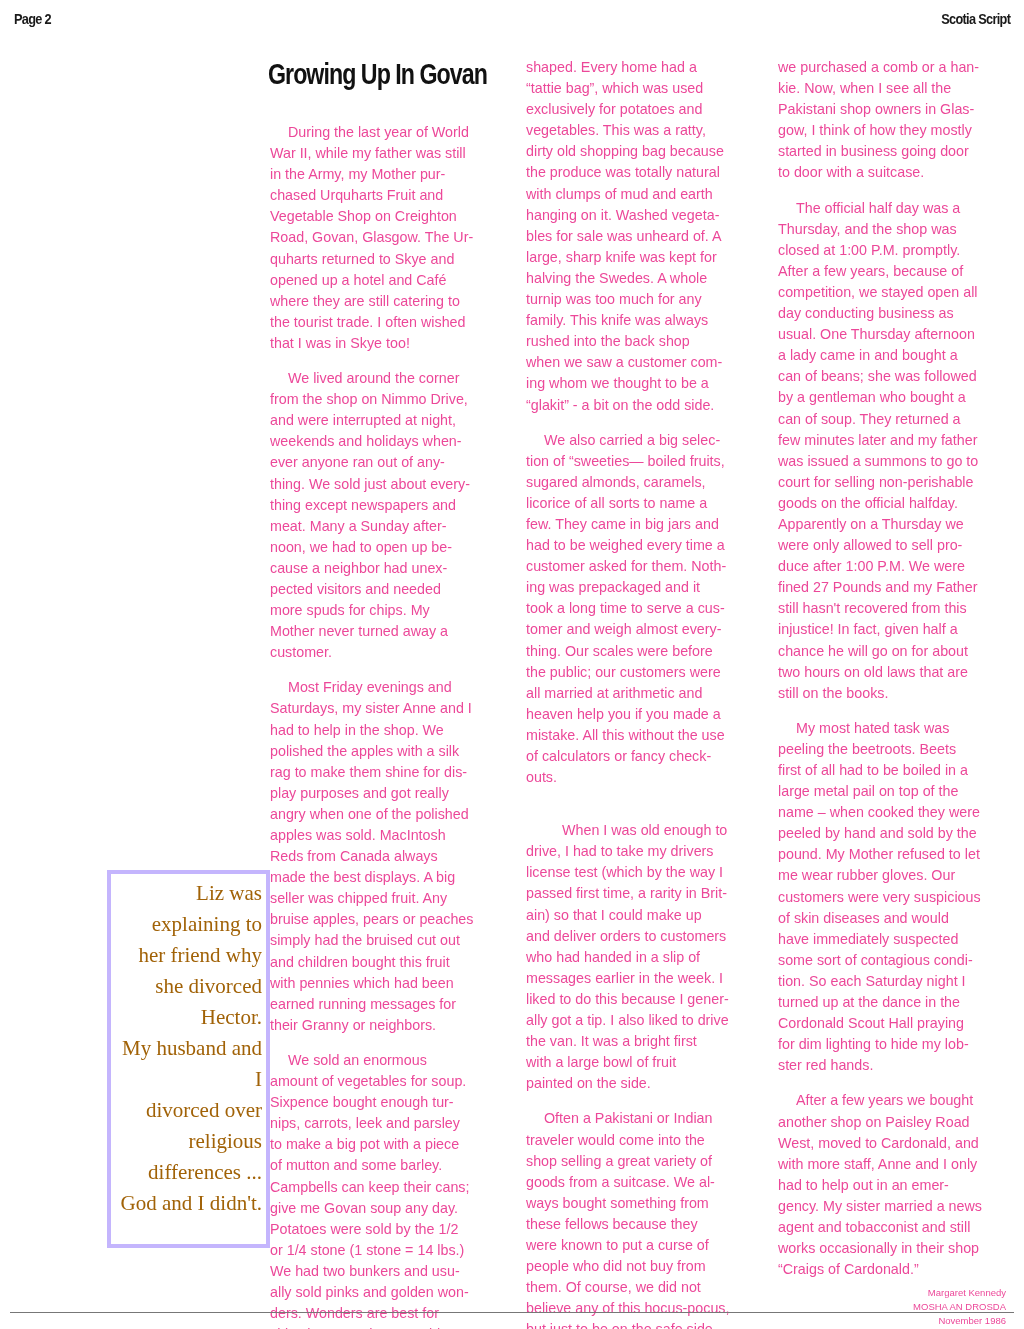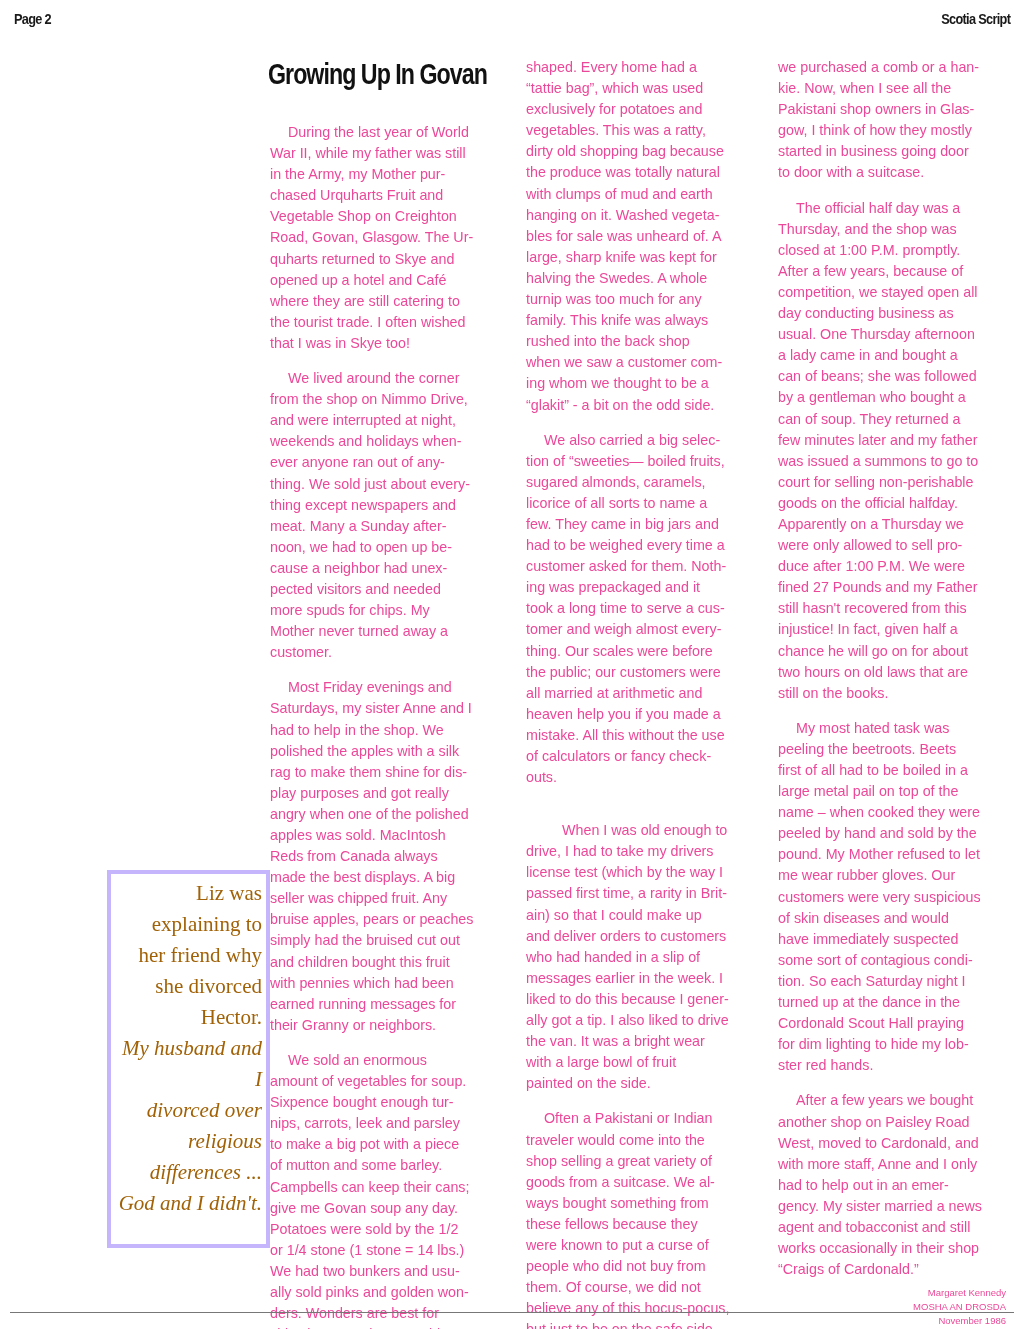--- a/index.html
+++ b/index.html
@@ -33,21 +33,21 @@
     text-align: right; font-size: 9.5px; line-height: 14px;
     margin-top: 6px; padding-right: 12px;
   }
   .sidebar-box {
     position: absolute; left: 63px; top: 870px; width: 163px; height: 378px;
     border: 4px solid #c4b5fd;
     font-family: "Liberation Serif", serif;
     font-size: 21px; line-height: 31px; text-align: right;
     padding: 4px 4px 0 4px; box-sizing: border-box; color: #a16207; margin-left: 44px;
   }
-  .sidebar-box .it { font-style: italic; }
+  .sidebar-box .it { }
   .rule {
     position: absolute; left: 10px; right: 10px; top: 1312px;
     height: 1px; background: #777;
   }
 </style>
 </head>
 <body>
 
 <div class="page-num">Page 2</div>
 <div class="pub-name">Scotia Script</div>
@@ -163,21 +163,21 @@
       <span class="line indent-big">When I was old enough to</span>
       <span class="line">drive, I had to take my drivers</span>
       <span class="line">license test (which by the way I</span>
       <span class="line">passed first time, a rarity in Brit-</span>
       <span class="line">ain) so that I could make up</span>
       <span class="line">and deliver orders to customers</span>
       <span class="line">who had handed in a slip of</span>
       <span class="line">messages earlier in the week. I</span>
       <span class="line">liked to do this because I gener-</span>
       <span class="line">ally got a tip. I also liked to drive</span>
-      <span class="line">the van. It was a bright wear</span>
+      <span class="line">the van. It was a bright first</span>
       <span class="line">with a large bowl of fruit</span>
       <span class="line">painted on the side.</span>
     </p>
     <p class="para">
       <span class="line indent">Often a Pakistani or Indian</span>
       <span class="line">traveler would come into the</span>
       <span class="line">shop selling a great variety of</span>
       <span class="line">goods from a suitcase. We al-</span>
       <span class="line">ways bought something from</span>
       <span class="line">these fellows because they</span>

